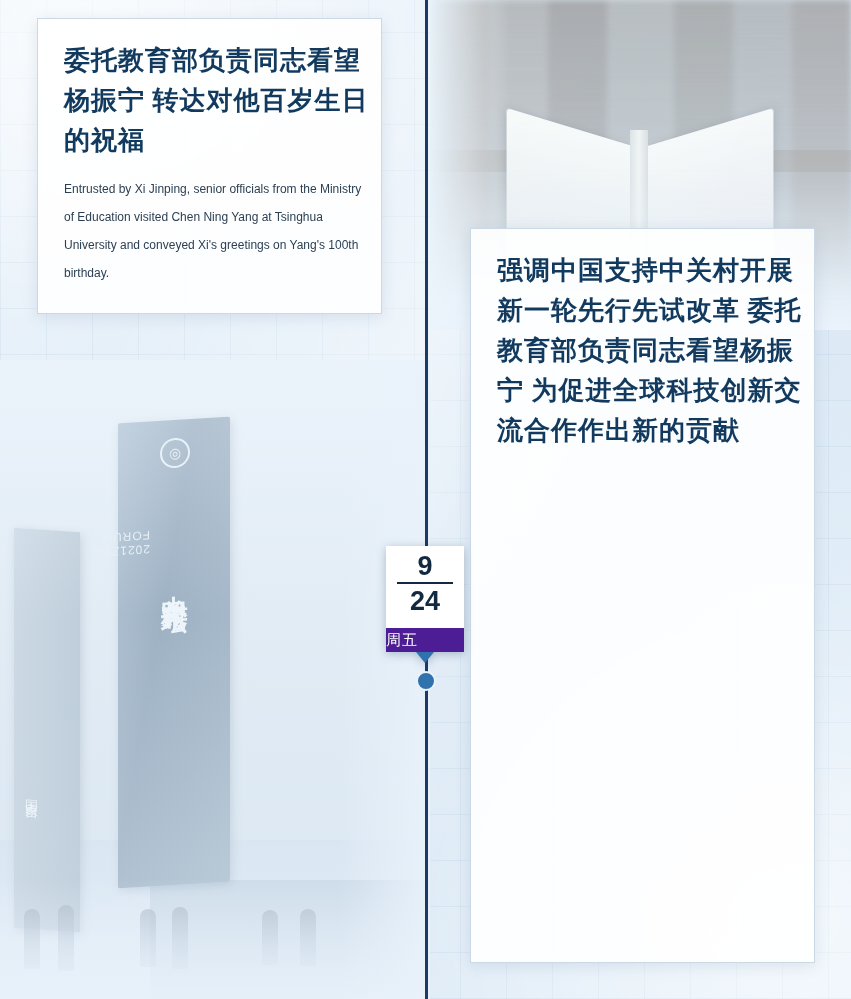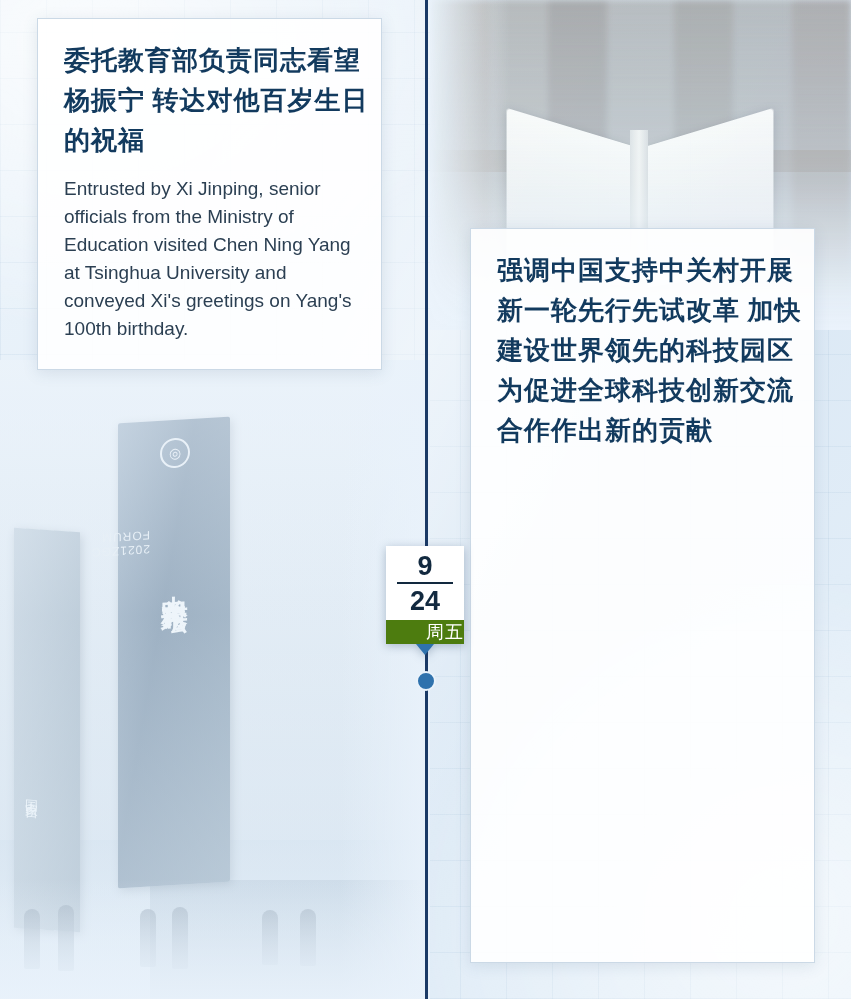--- a/index.html
+++ b/index.html
@@ -159,25 +159,25 @@
     text-align:center;
     color:#12293f;
     font-weight:700;
   }
   .date-badge .d-month {
     font-size:27px; line-height:32px; padding-top:4px;
     border-bottom:2px solid #12293f;
     width:56px; margin:0 auto;
   }
   .date-badge .d-day {
-    font-size:27px; line-height:34px; padding-bottom:2px;
+    font-size:27px; line-height:34px; padding-bottom:10px;
   }
   .date-badge .d-week {
-    background:#4d7c0f; color:#fff;
-    font-size:18px; line-height:24px; text-align:right;
+    background:#4c1d95; color:#fff;
+    font-size:15px; line-height:24px; text-align:left;
     letter-spacing:1px;
   }
   .date-badge .pointer {
     width:0; height:0; margin:0 auto;
     border-left:9px solid transparent;
     border-right:9px solid transparent;
     border-top:11px solid #2f72ad;
   }
   .timeline-dot {
     position:absolute; left:416px; top:671px;
@@ -201,21 +201,21 @@
   .h-cn {
     font-family:"Liberation Serif", serif;
     font-weight:700;
     font-size:26px;
     line-height:40px;
     color:#123a5e;
     letter-spacing:1px;
     margin-bottom:14px;
   }
   .p-en {
-    font-size:19px;
+    font-size:12px;
     line-height:28px;
     color:#2b3f52;
   }
   .p-en + .h-cn { margin-top:18px; }
 </style>
 </head>
 <body>
 
 <div class="bg-layer">
   <div class="bg-grid"></div>
@@ -274,14 +274,14 @@
   <div class="pointer"></div>
 </div>
 <div class="timeline-dot"></div>
 
 <div class="card card-left">
   <div class="h-cn">委托教育部负责同志看望杨振宁 转达对他百岁生日的祝福</div>
   <div class="p-en">Entrusted by Xi Jinping, senior officials from the Ministry of Education visited Chen Ning Yang at Tsinghua University and conveyed Xi's greetings on Yang's 100th birthday.</div>
 </div>
 
 <div class="card card-right">
-  <div class="h-cn">强调中国支持中关村开展新一轮先行先试改革 加快建设世界领先的科技园区 为促进全球科技创新交流合作作出新的贡献</div>
+  <div class="h-cn">强调中国支持中关村开展新一轮先行先试改革 委托教育部负责同志看望杨振宁 为促进全球科技创新交流合作作出新的贡献</div>
 </div>
 
 </body></html>

